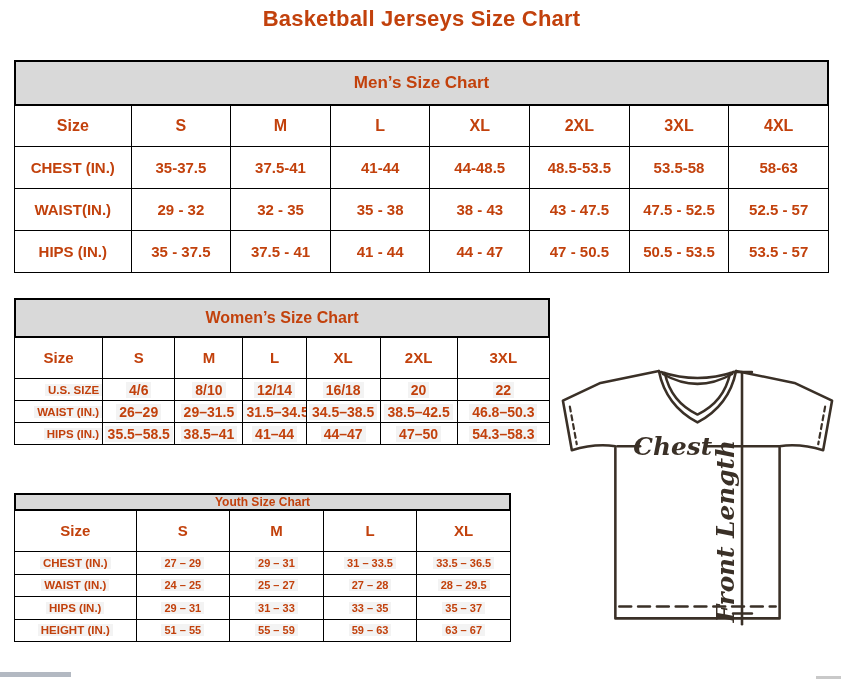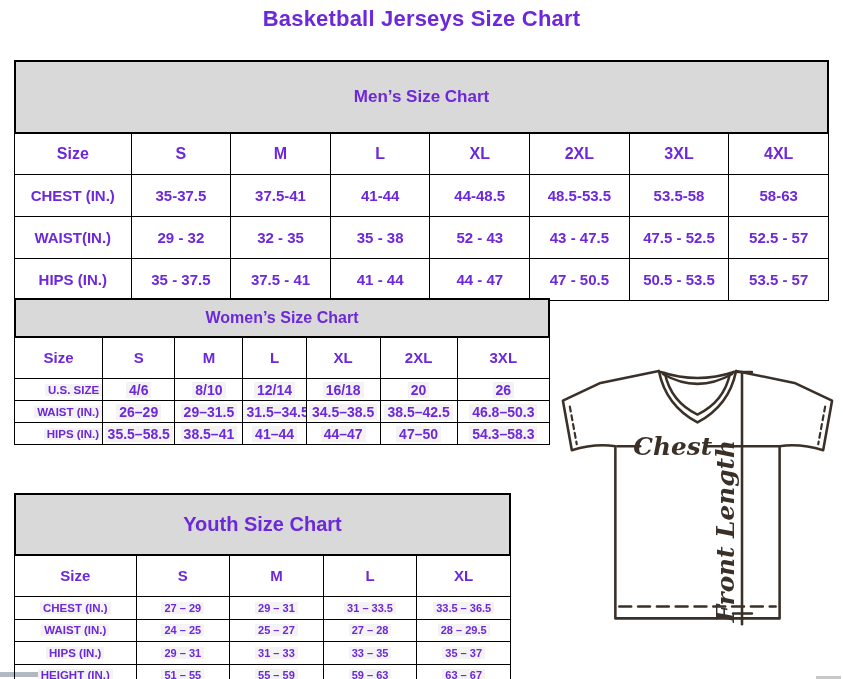--- a/index.html
+++ b/index.html
@@ -1,35 +1,35 @@
 <!DOCTYPE html>
 <html><head>
 <meta charset="utf-8">
 <style>
   html,body { margin:0; padding:0; background:#ffffff; }
   .canvas {
     position:relative; width:843px; height:679px; background:#ffffff;
-    font-family:"Liberation Sans", sans-serif; color:#6d28d9; overflow:hidden;
+    font-family:"Liberation Sans", sans-serif; color:#c2410c; overflow:hidden;
   }
   .page-title {
     position:absolute; top:6px; left:0; width:100%; margin:0;
     text-align:center; font-size:22px; font-weight:bold; letter-spacing:.2px;
   }
   .tablewrap { position:absolute; }
   .tw-men   { left:14px; top:60px;  width:815px; }
   .tw-women { left:14px; top:298px; width:536px; }
   .tw-youth { left:14px; top:493px; width:497px; }
 
   .tbl-title {
     background:#d9d9d9; border:2px solid #000; text-align:center;
     font-weight:bold; position:relative; z-index:2; box-sizing:border-box;
   }
-  .tw-men   .tbl-title { font-size:17px; padding:25px 0; }
+  .tw-men   .tbl-title { font-size:17px; padding:11px 0; }
   .tw-women .tbl-title { font-size:16px; padding:9px 8px; }
-  .tw-youth .tbl-title { font-size:20px; padding:18px 0; }
+  .tw-youth .tbl-title { font-size:12px; padding:0 0; }
 
   table.sizes {
     width:100%; border-collapse:collapse; table-layout:fixed;
     margin-top:-2px; position:relative; z-index:1;
     border:1px solid #737373;
   }
   table.sizes th, table.sizes td {
     border:1.6px solid #000; text-align:center; font-weight:bold;
     padding:0; vertical-align:middle; overflow:hidden; white-space:nowrap;
   }
@@ -98,21 +98,21 @@
             <td><span class="cv">44-48.5</span></td>
             <td><span class="cv">48.5-53.5</span></td>
             <td><span class="cv">53.5-58</span></td>
             <td><span class="cv">58-63</span></td>
           </tr>
           <tr>
             <th><span class="cv">WAIST(IN.)</span></th>
             <td><span class="cv">29 - 32</span></td>
             <td><span class="cv">32 - 35</span></td>
             <td><span class="cv">35 - 38</span></td>
-            <td><span class="cv">52 - 43</span></td>
+            <td><span class="cv">38 - 43</span></td>
             <td><span class="cv">43 - 47.5</span></td>
             <td><span class="cv">47.5 - 52.5</span></td>
             <td><span class="cv">52.5 - 57</span></td>
           </tr>
           <tr>
             <th><span class="cv">HIPS (IN.)</span></th>
             <td><span class="cv">35 - 37.5</span></td>
             <td><span class="cv">37.5 - 41</span></td>
             <td><span class="cv">41 - 44</span></td>
             <td><span class="cv">44 - 47</span></td>
@@ -139,21 +139,21 @@
           </tr>
         </thead>
         <tbody>
           <tr>
             <th><span class="cv">U.S. SIZE</span></th>
             <td><span class="cv">4/6</span></td>
             <td><span class="cv">8/10</span></td>
             <td><span class="cv">12/14</span></td>
             <td><span class="cv">16/18</span></td>
             <td><span class="cv">20</span></td>
-            <td><span class="cv">26</span></td>
+            <td><span class="cv">22</span></td>
           </tr>
           <tr>
             <th><span class="cv">WAIST (IN.)</span></th>
             <td><span class="cv">26–29</span></td>
             <td><span class="cv">29–31.5</span></td>
             <td><span class="cv">31.5–34.5</span></td>
             <td><span class="cv">34.5–38.5</span></td>
             <td><span class="cv">38.5–42.5</span></td>
             <td><span class="cv">46.8–50.3</span></td>
           </tr>

